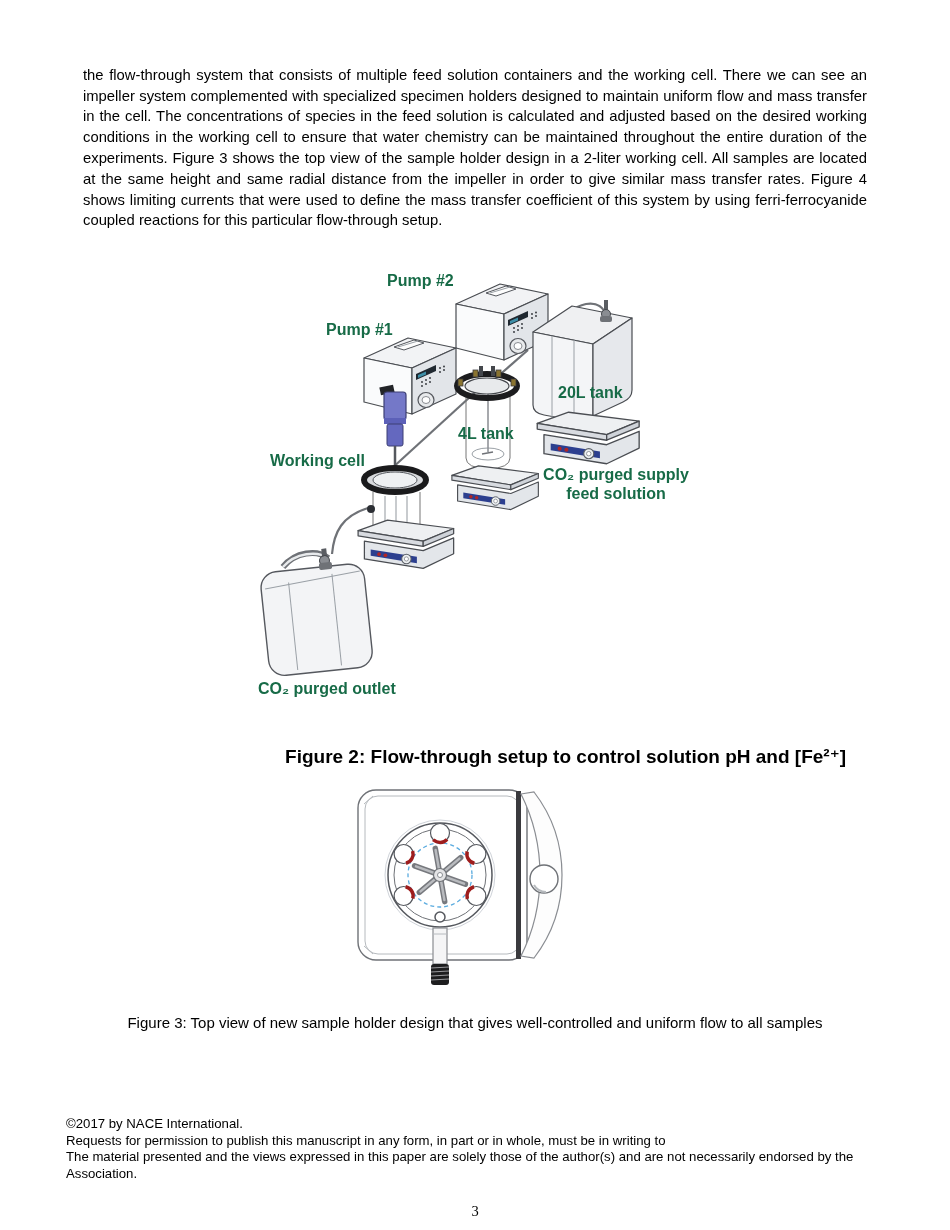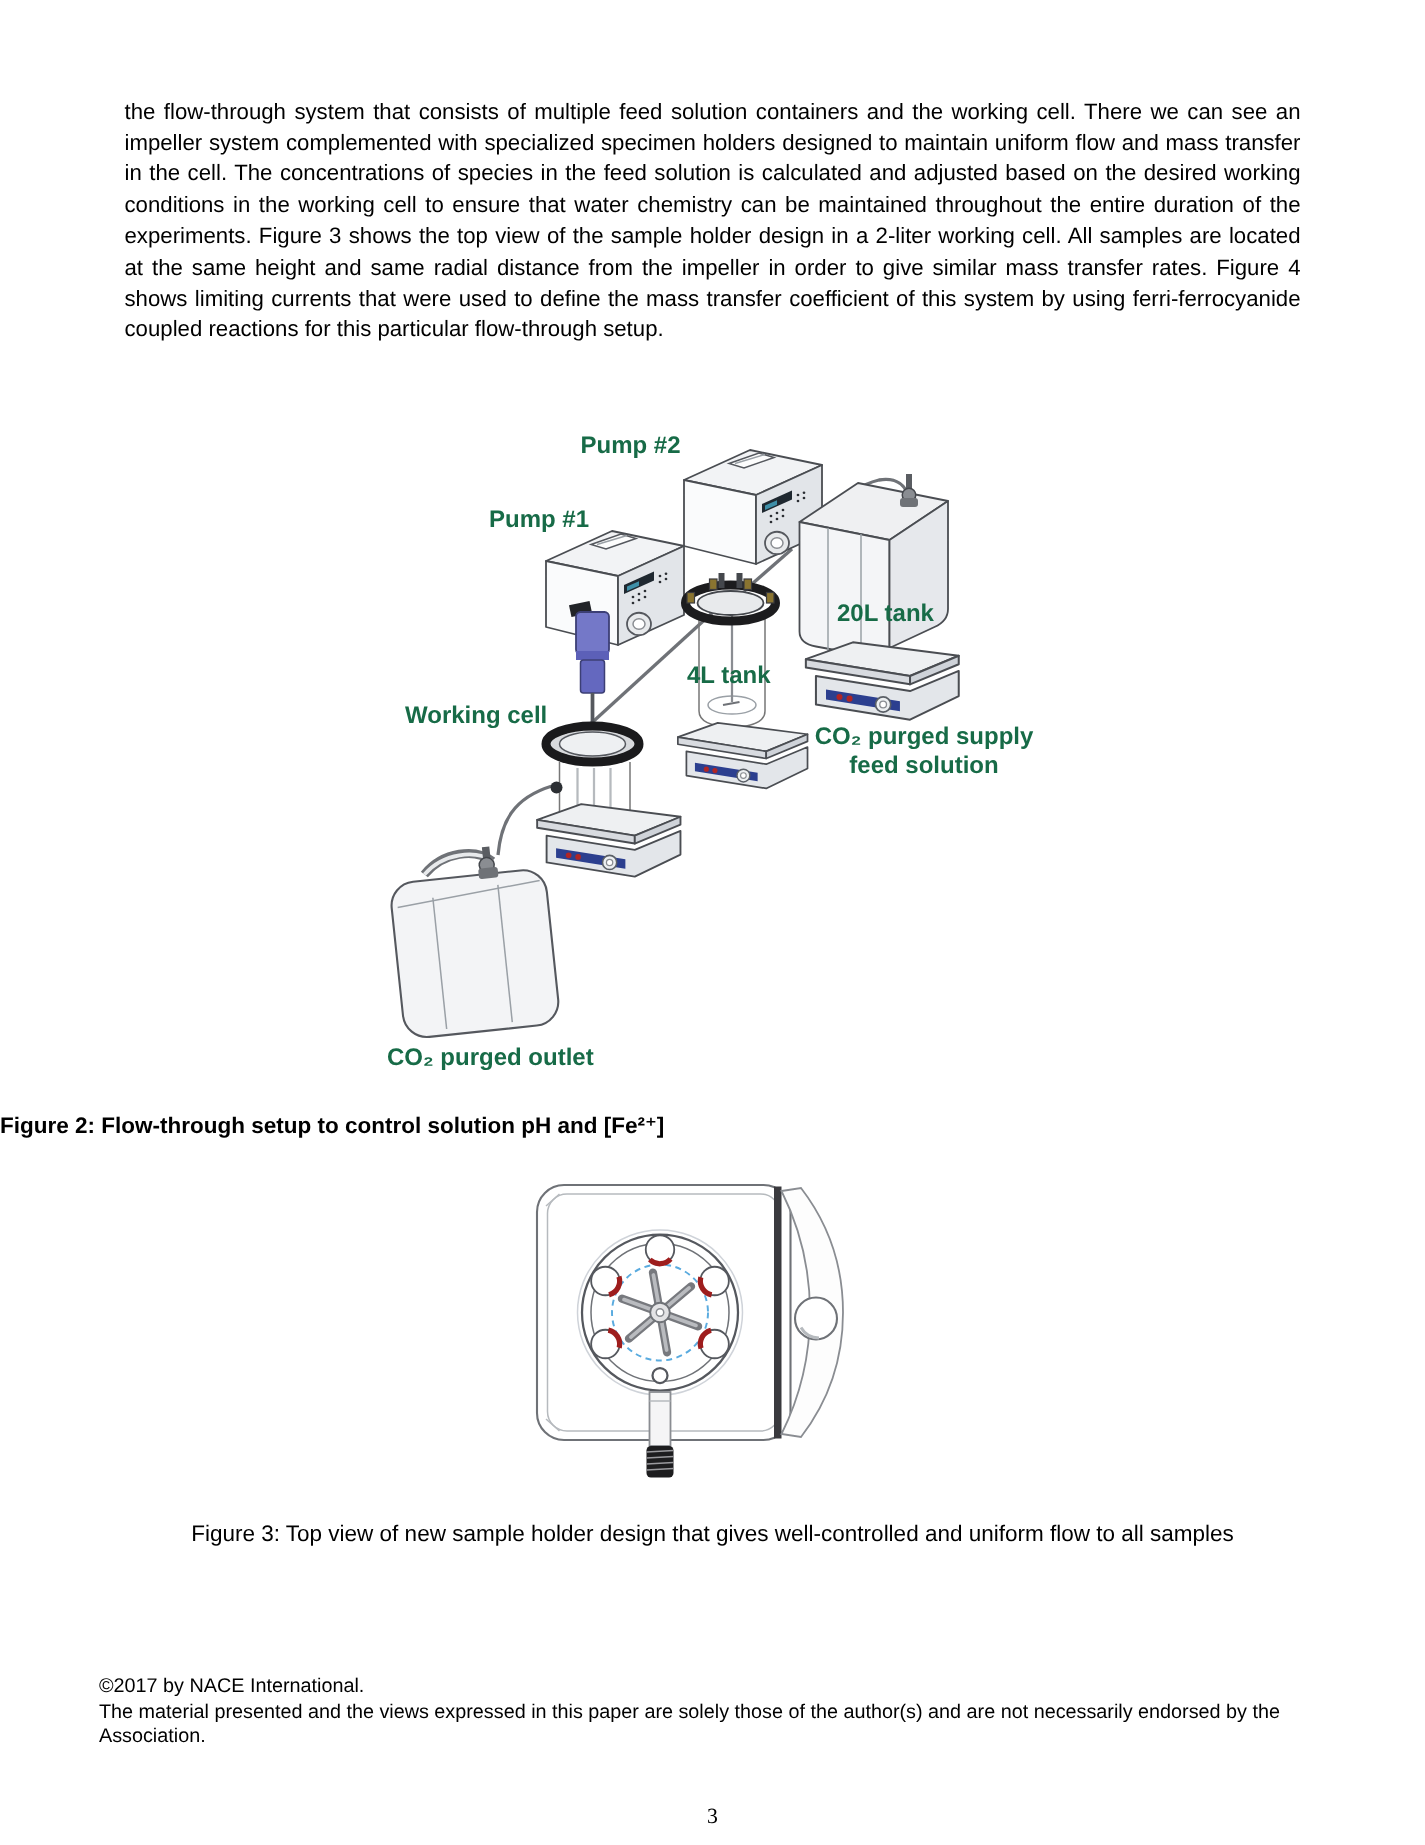--- a/index.html
+++ b/index.html
@@ -5,25 +5,25 @@
   html,body { margin:0; padding:0; background:#888; }
   .page {
     position:relative; width:950px; height:1230px; background:#ffffff;
     font-family:"Liberation Sans","DejaVu Sans",sans-serif; color:#000;
     overflow:hidden; margin:0 auto;padding-left:40px;
   }
   .body-par {
     position:absolute; left:83px; top:50px; width:784px;
     font-size:14.8px; line-height:20.8px; text-align:justify;
   }
-  .fig2-wrap { position:absolute; left:230px; top:274px; width:470px; height:452px; }
+  .fig2-wrap { position:absolute; left:230px; top:258px; width:470px; height:452px; }
   .fig3-wrap { position:absolute; left:338px; top:778px; width:232px; height:214px; }
   .cap2 {
-    position:absolute; left:0; top:726px; width:846px; text-align:left;
-    font-weight:bold; font-size:15px;
+    position:absolute; left:0; top:726px; width:846px; text-align:right;
+    font-weight:bold; font-size:19px;
   }
   .cap3 {
     position:absolute; left:70px; top:997px; width:810px; text-align:center;
     font-weight:normal; font-size:15px; line-height:21px;
   }
   .footer {
     position:absolute; left:66px; top:1116px; width:824px;
     font-family:Liberation Sans, sans-serif;
     font-size:13.2px; line-height:16.6px;
   }
@@ -258,18 +258,19 @@
           <line x1="93" y1="202" x2="111" y2="201"></line>
         </g>
       </g>
     </svg>
   </div>
 
   <p class="cap3">Figure 3: Top view of new sample holder design that gives well-controlled and uniform flow to all samples</p>
 
   <div class="footer">
     <p>©2017 by NACE International.</p>
+    <p>Requests for permission to publish this manuscript in any form, in part or in whole, must be in writing to</p>
     <p>The material presented and the views expressed in this paper are solely those of the author(s) and are not necessarily endorsed by the Association.</p>
   </div>
 
   <p class="pagenum">3</p>
 
 </div>
 
 </body></html>

